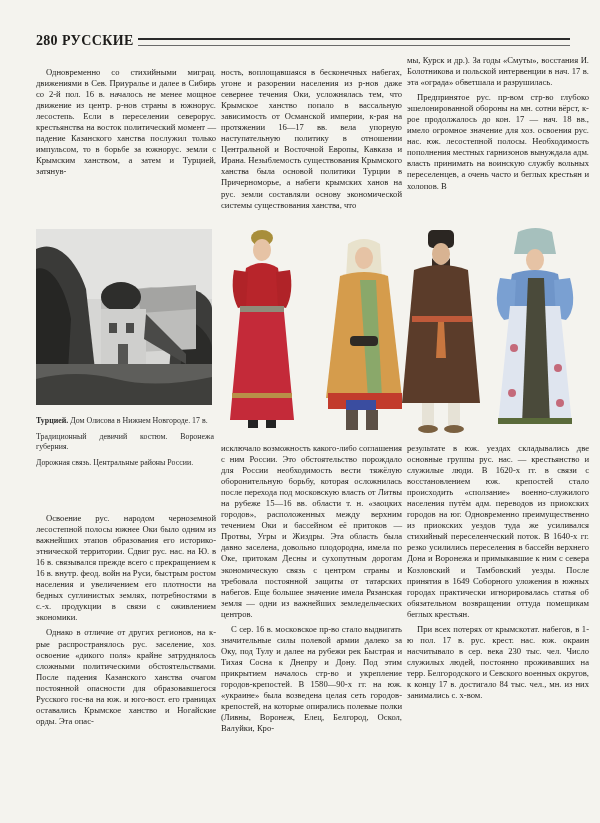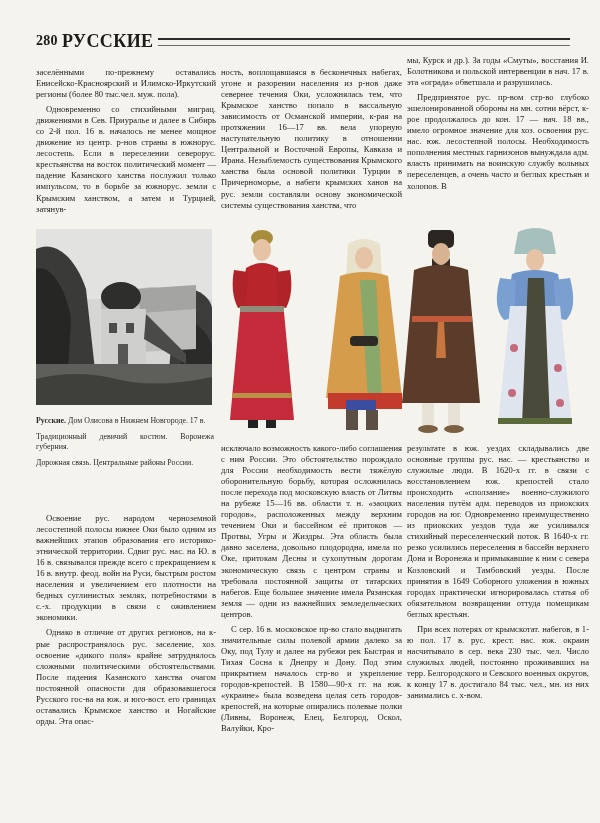--- a/index.html
+++ b/index.html
@@ -1,20 +1,20 @@
 <!DOCTYPE html>
 <html><head>
 <meta charset="utf-8">
 <style>
   html,body{margin:0;padding:0;}
   body{width:600px;height:823px;background:#f4f3ee;position:relative;overflow:hidden;
        font-family:"Liberation Serif","DejaVu Serif",serif;color:#1d1c1a;}
   .header{position:absolute;left:36px;top:32px;right:30px;height:18px;display:flex;align-items:center;}
   .pgnum{font-weight:bold;font-size:14px;letter-spacing:.3px;margin-right:4px;}
-  .running{font-weight:bold;font-size:18px;letter-spacing:.4px;margin-right:4px;}
+  .running{font-weight:bold;font-size:14px;letter-spacing:.4px;margin-right:4px;}
   .rule{flex:1;height:5px;border-top:2px solid #2a2a2a;border-bottom:1px solid #6a6a6a;margin-top:1px;}
   .col{position:absolute;font-size:8.6px;line-height:11.05px;text-align:justify;hyphens:manual;}
   .col p{margin:0;text-indent:0;}
   .col p.ind{text-indent:10px;}
   .col p+p{margin-top:4px;}
   .c1{left:36px;top:67px;width:180px;}
   .c2{left:221px;top:67px;width:181px;}
   .c3{left:407px;top:55px;width:182px;}
   .c1b{left:36px;top:513px;width:180px;}
   .c2b{left:221px;top:443px;width:181px;}
@@ -28,21 +28,20 @@
 </head>
 <body>
 
 <div class="header">
   <span class="pgnum">280</span>
   <span class="running">РУССКИЕ</span>
   <span class="rule"></span>
 </div>
 
 <div class="col c1">
-  <p>заселёнными по-прежнему оставались Енисейско-Красноярский и Илимско-Иркутский регионы (более 80 тыс.чел. муж. пола).</p>
   <p class="ind">Одновременно со стихийными миграц. движениями в Сев. Приуралье и далее в Сибирь со 2-й пол. 16 в. началось не менее мощное движение из центр. р-нов страны в южнорус. лесостепь. Если в переселении северорус. крестьянства на восток политический момент — падение Казанского ханства послужил только импульсом, то в борьбе за южнорус. земли с Крымским ханством, а затем и Турцией, затянув-</p>
 </div>
 <div class="col c2">
   <p>ность, воплощавшаяся в бесконечных набегах, угоне и разорении населения из р-нов даже севернее течения Оки, усложнялась тем, что Крымское ханство попало в вассальную зависимость от Османской империи, к-рая на протяжении 16—17 вв. вела упорную наступательную политику в отношении Центральной и Восточной Европы, Кавказа и Ирана. Незыблемость существования Крымского ханства была основой политики Турции в Причерноморье, а набеги крымских ханов на рус. земли составляли основу экономической системы существования ханства, что</p>
 </div>
 <div class="col c3">
   <p>мы, Курск и др.). За годы «Смуты», восстания И. Болотникова и польской интервенции в нач. 17 в. эта «ограда» обветшала и разрушилась.</p>
   <p class="ind">Предпринятое рус. пр-вом стр-во глубоко эшелонированной обороны на мн. сотни вёрст, к-рое продолжалось до кон. 17 — нач. 18 вв., имело огромное значение для хоз. освоения рус. нас. юж. лесостепной полосы. Необходимость пополнения местных гарнизонов вынуждала адм. власть принимать на воинскую службу вольных переселенцев, а очень часто и беглых крестьян и холопов. В</p>
 </div>
 
@@ -61,21 +60,21 @@
     <rect x="73" y="94" width="8" height="10" fill="#4b4b49"></rect>
     <rect x="90" y="94" width="8" height="10" fill="#4b4b49"></rect>
     <rect x="82" y="115" width="10" height="20" fill="#555553"></rect>
     <polygon points="110,85 150,125 150,135 108,110" fill="#4a4a48"></polygon>
     <rect x="0" y="135" width="176" height="41" fill="#5e5e5b"></rect>
     <path d="M0 150 Q40 140 80 150 T176 148 L176 176 L0 176 Z" fill="#3f3f3c"></path>
   </svg>
 </div>
 
 <div class="caps">
-  <p><b>Русские.</b><span> Дом Олисова в Нижнем Новгороде. 17 в.</span></p>
+  <p><b>Турцией.</b><span> Дом Олисова в Нижнем Новгороде. 17 в.</span></p>
   <p>Традиционный девичий костюм. Воронежа губерния.</p>
   <p>Дорожная связь. Центральные районы России.</p>
 </div>
 
 <div class="figs">
   <svg width="372" height="212" viewBox="0 0 372 212">
 
     <g>
       <ellipse cx="40" cy="10" rx="11" ry="8" fill="#a88e3b"></ellipse>
       <ellipse cx="40" cy="22" rx="9" ry="11" fill="#e6c3a5"></ellipse>

